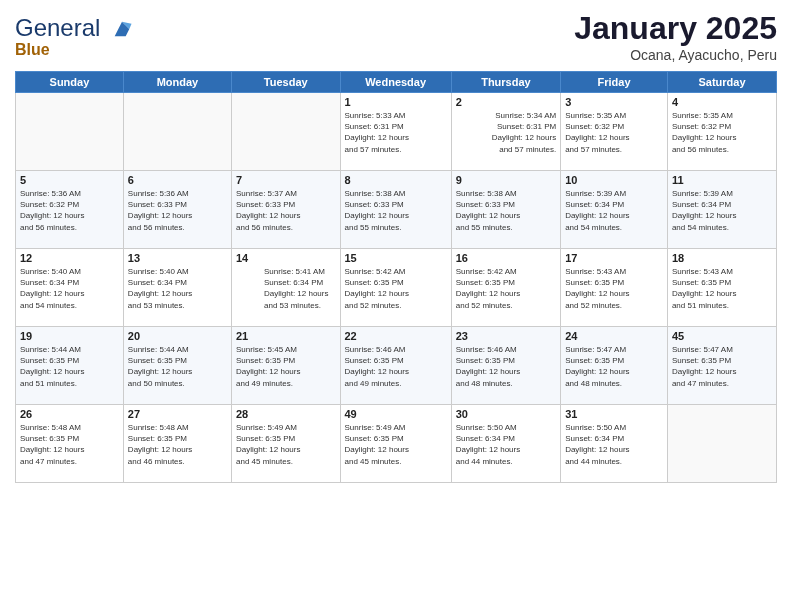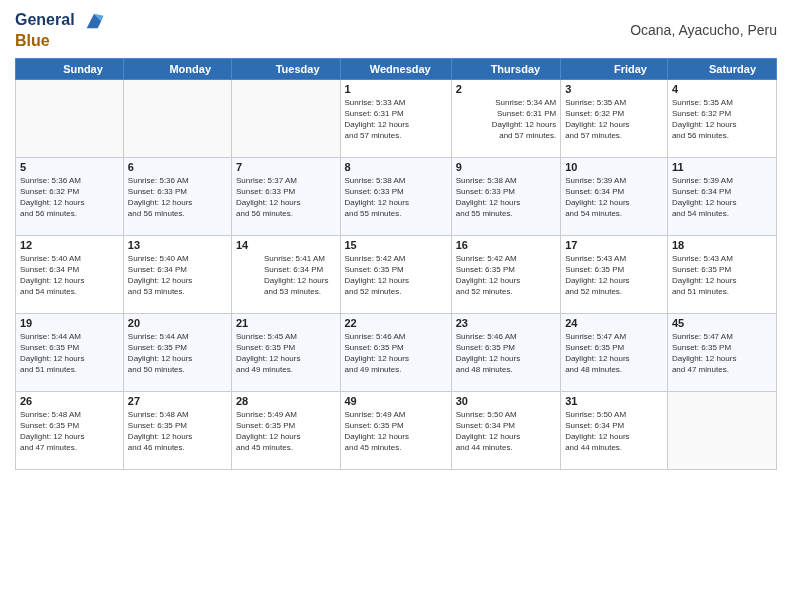--- a/index.html
+++ b/index.html
@@ -46,21 +46,21 @@
       width: 100%;
       border-collapse: collapse;
       border: 1px solid #bbb;
     }
     .calendar th {
       background-color: #2e6db4;
       color: white;
       font-size: 11px;
       font-weight: bold;
       padding: 4px 20px;
-      text-align: right;
+      text-align: center;
       border: 1px solid #4a88cc;
     }
     .calendar td {
       width: 113px;
       vertical-align: top;
       padding: 3px 4px;
       border: 1px solid #ccc;
       font-size: 8.5px;
       color: #333;
       height: 78px;
@@ -86,32 +86,33 @@
     }
   </style>
 </head>
 <body>
 
 <div class="page">
   <div class="header">
     <div class="logo">
       <div>
         <div style="display:flex;align-items:center;">
-          <div style="font-size:16px;font-weight:bold;color:#1a3a6b;line-height:1.1;">
+          <div style="font-size:24px;font-weight:normal;color:#1a3a6b;line-height:1.1;">
             <span style="color:#1a3a6b;">General</span>
             <svg class="logo-icon" viewBox="0 0 30 30" style="display:inline-block;vertical-align:middle;width:22px;height:22px;">
               <polygon points="5,25 15,5 25,15 20,25" fill="#2e6db4"></polygon>
               <polygon points="15,5 25,15 28,8" fill="#5ba3e0"></polygon>
             </svg>
           </div>
         </div>
         <div style="font-size:16px;font-weight:bold;color:#a16207;line-height:1.1;">Blue</div>
       </div>
     </div>
     <div class="title-area">
+      <div class="month-title">January 2025</div>
       <div class="subtitle">Ocana, Ayacucho, Peru</div>
     </div>
   </div>
 
   <table class="calendar">
     <thead>
       <tr>
         <th>Sunday</th>
         <th>Monday</th>
         <th>Tuesday</th>

